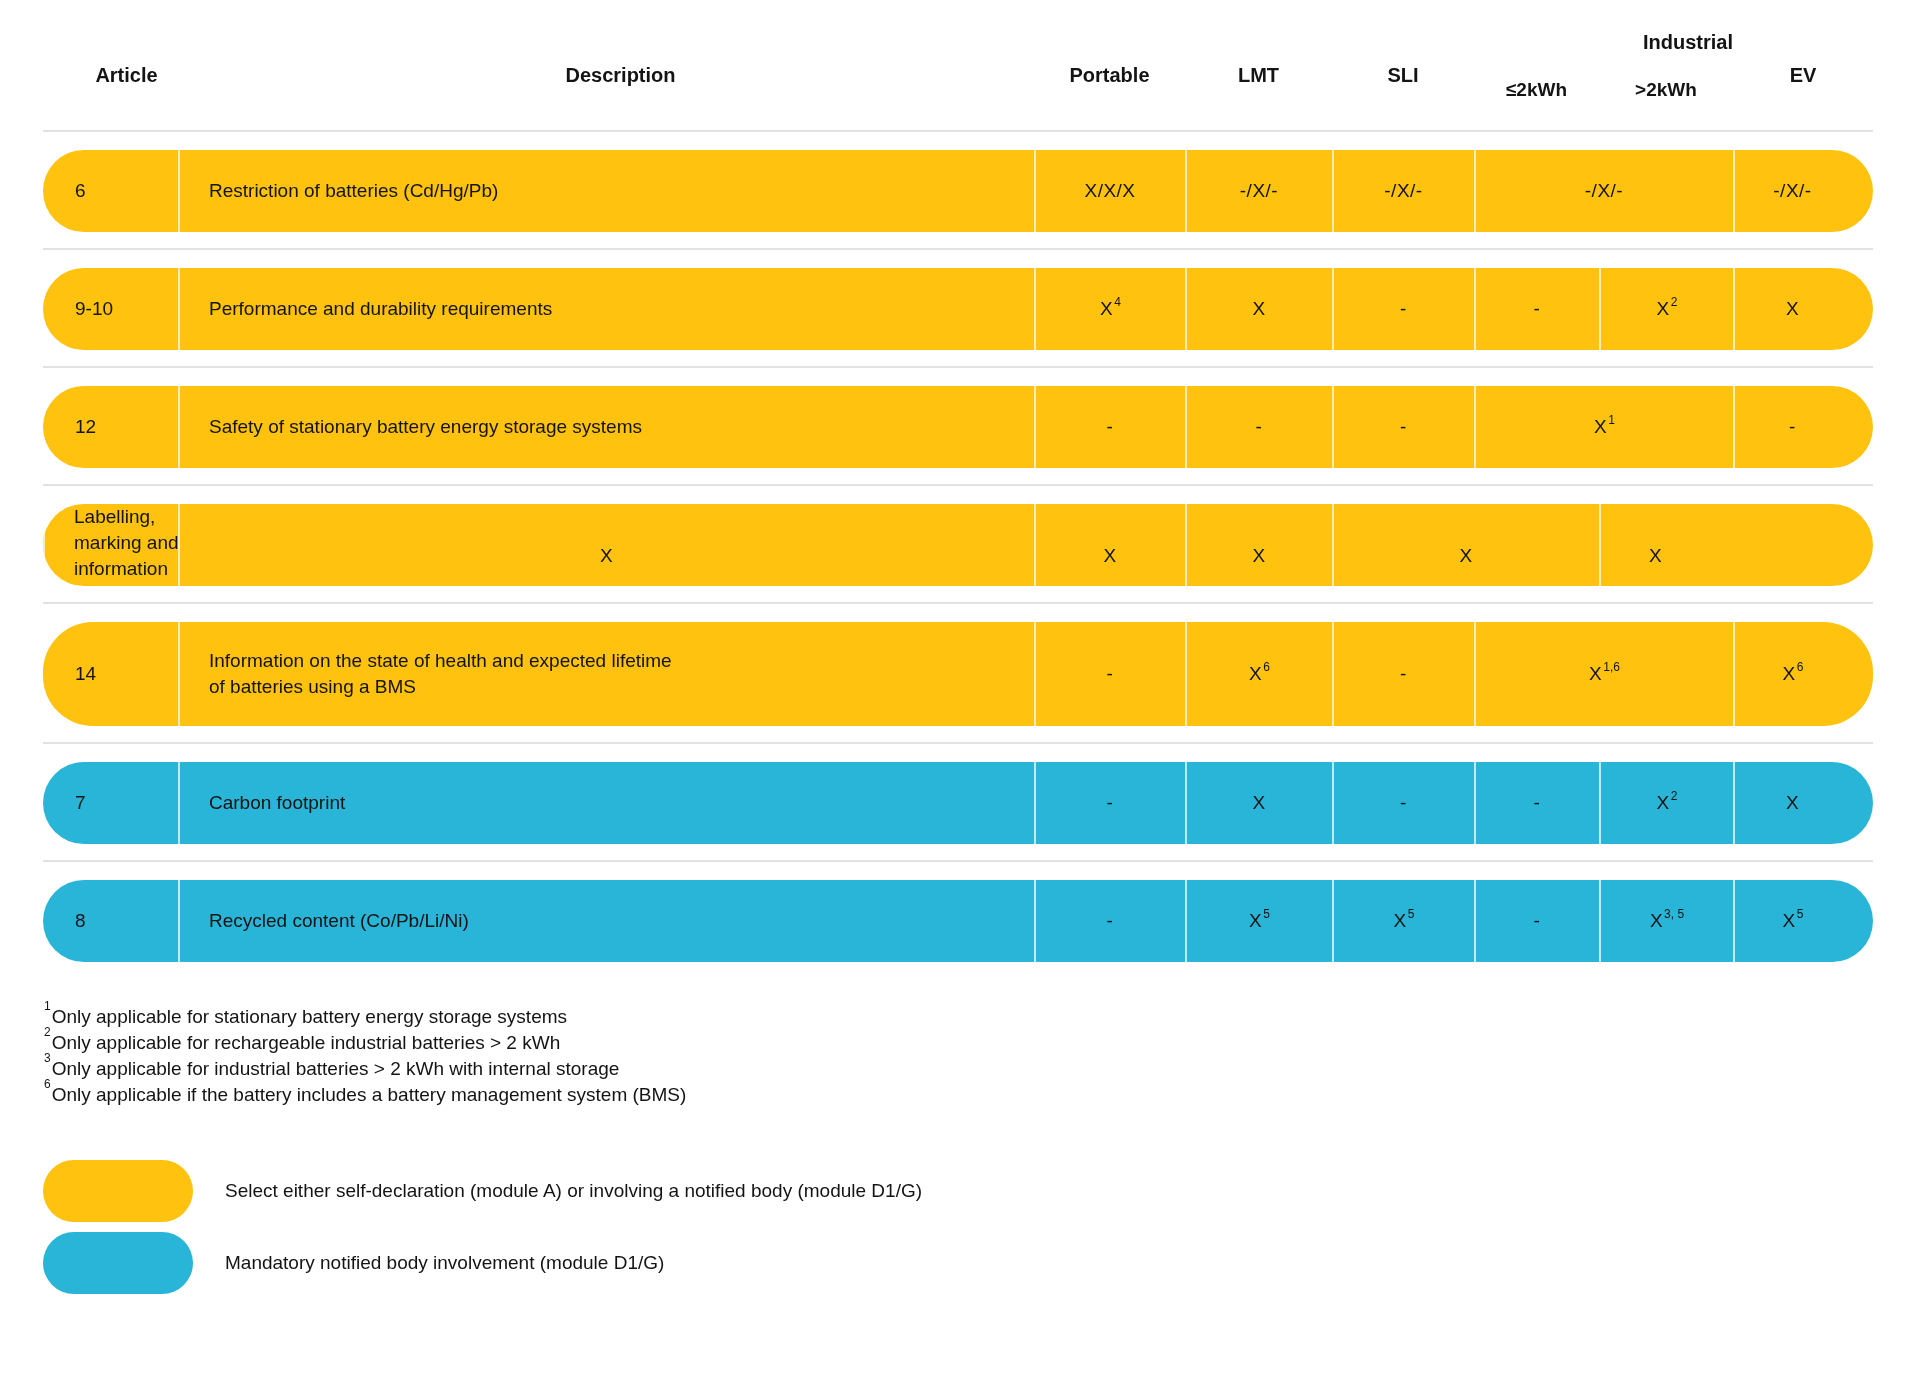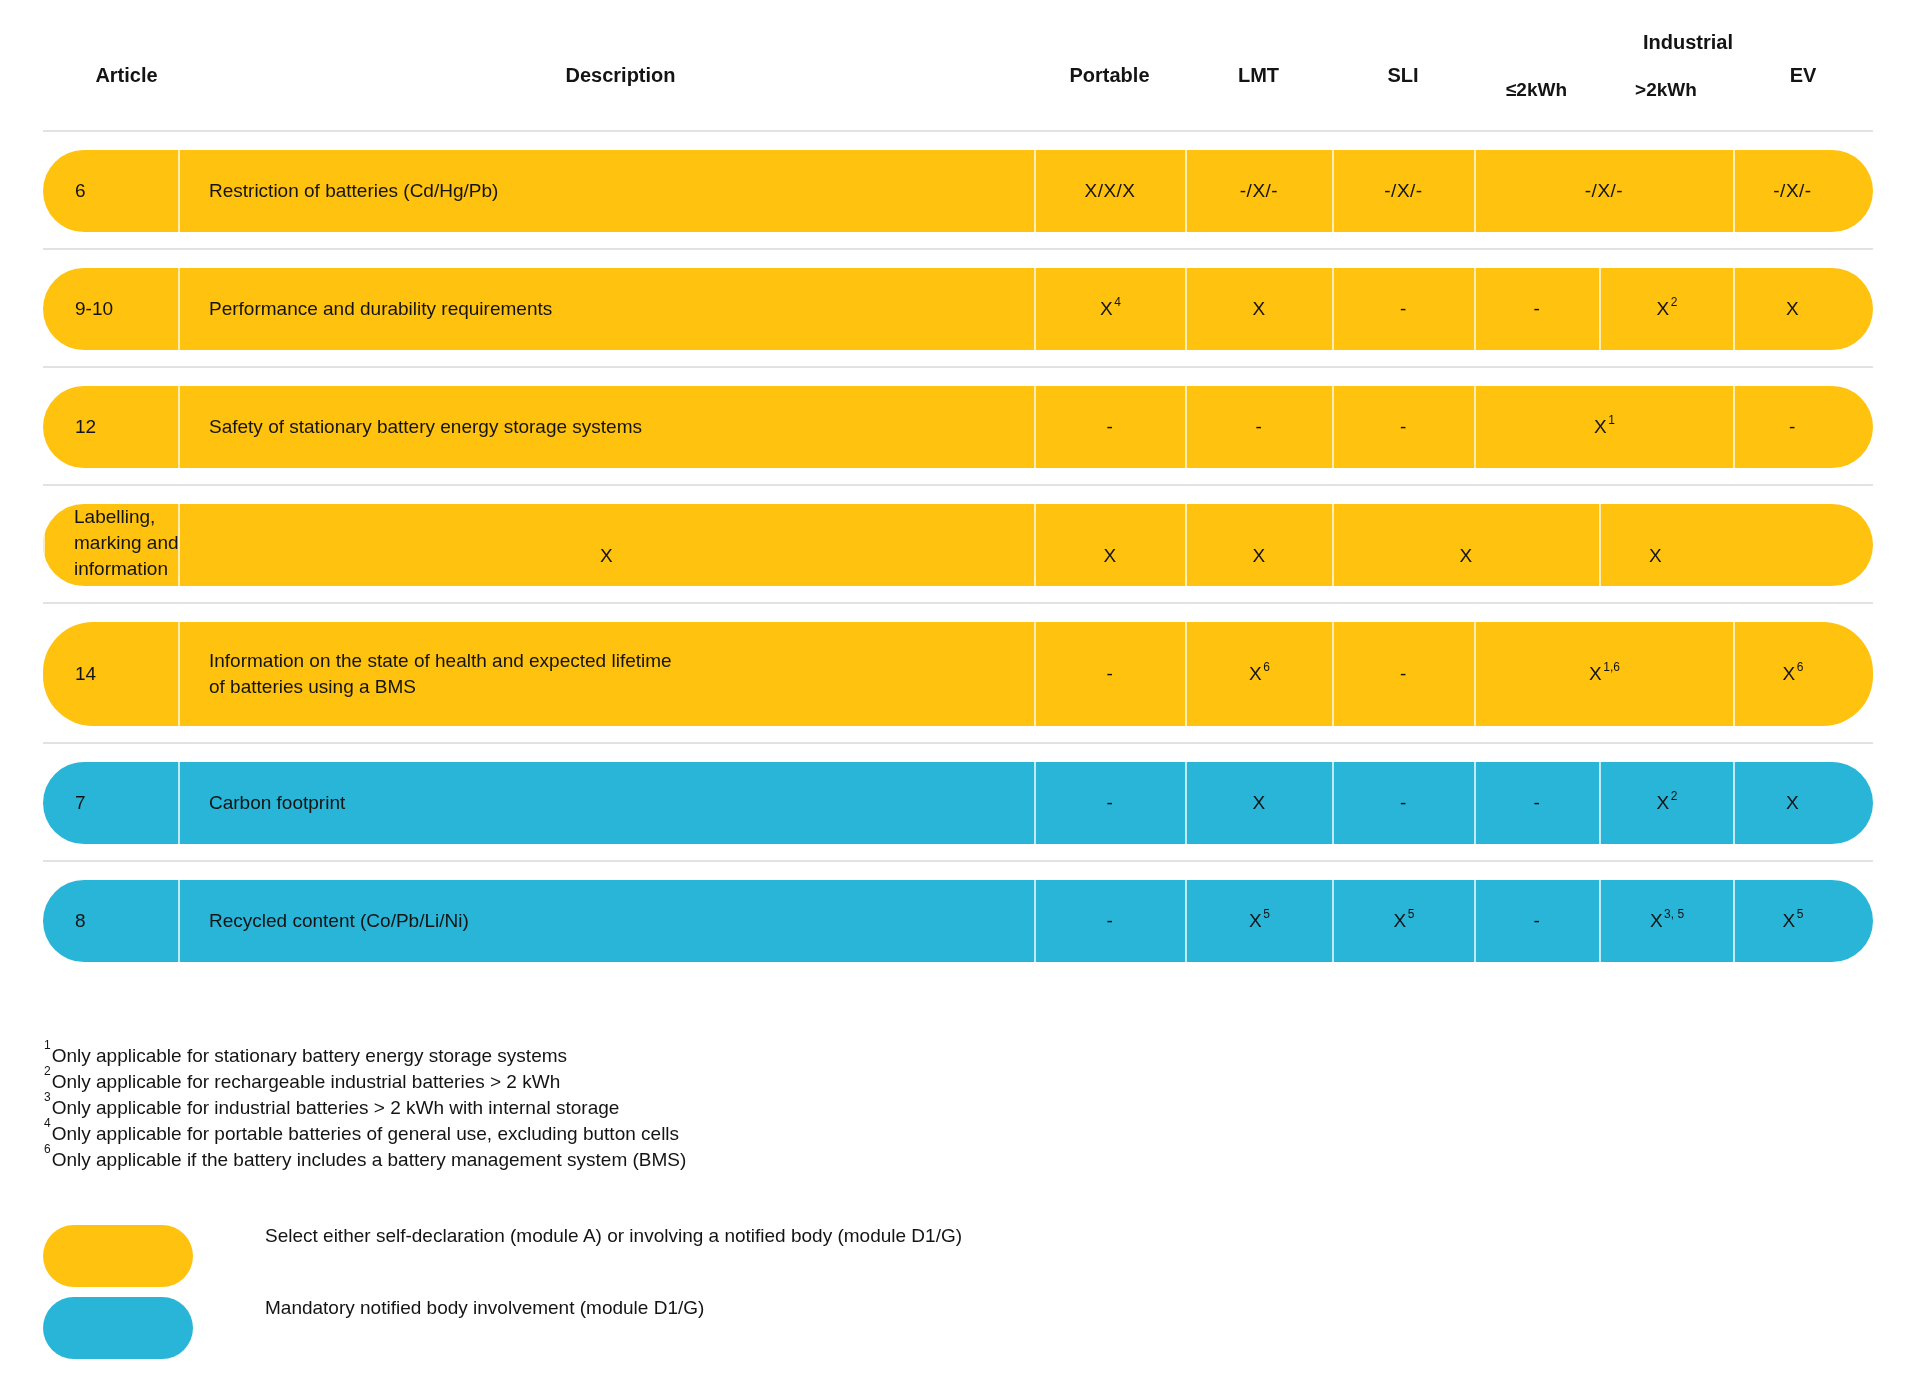--- a/index.html
+++ b/index.html
@@ -40,27 +40,27 @@
   .cell.article{justify-content:flex-start;padding-left:32px;}
   .cell.desc{justify-content:flex-start;padding-left:29px;text-align:left;
              white-space:pre-line;line-height:26px;}
   .cell.merged{grid-column:span 2;}
   .cell.ev{padding-right:22px;}
 
   .v{letter-spacing:0.5px;}
   .cell sup, .fn sup{font-size:12px;line-height:0;position:relative;top:-7px;margin-left:1px;}
 
   
-  .footnotes{margin-top:81px;font-size:19px;line-height:26px;}
+  .footnotes{margin-top:42px;font-size:19px;line-height:26px;}
   .fn{white-space:nowrap;}
   .fn sup{margin-right:1px;top:-6px;}
 
   
   .legend{margin-top:52px;font-size:19px;}
-  .leg-row{display:flex;gap:40px;}
+  .leg-row{display:flex;align-items:center;}
   .leg-row + .leg-row{margin-top:10px;}
   .swatch{width:150px;height:62px;border-radius:31px;margin-right:32px;flex:0 0 auto;}
   .swatch[data-color="yellow"]{background:#FFC20E;}
   .swatch[data-color="blue"]{background:#29B5D8;}
 </style>
 </head>
 <body>
 
 <div class="wrap">
 
@@ -279,21 +279,20 @@
           <span class="v">X</span>
           <sup>5</sup>
         </div>
     </div>
   </div>
 
   <div class="footnotes">
     <div class="fn"><sup>1</sup><span>Only applicable for stationary battery energy storage systems</span></div>
     <div class="fn"><sup>2</sup><span>Only applicable for rechargeable industrial batteries &gt; 2 kWh</span></div>
     <div class="fn"><sup>3</sup><span>Only applicable for industrial batteries &gt; 2 kWh with internal storage</span></div>
-    <div class="fn"><sup>4</sup><span>Only applicable for portable batteries of general use, excluding button cells</span></div>
     <div class="fn"><sup>6</sup><span>Only applicable if the battery includes a battery management system (BMS)</span></div>
   </div>
 
   <div class="legend">
     <div class="leg-row">
       <div class="swatch" data-color="yellow"></div>
       <div>Select either self-declaration (module A) or involving a notified body (module D1/G)</div>
     </div>
     <div class="leg-row">
       <div class="swatch" data-color="blue"></div>

